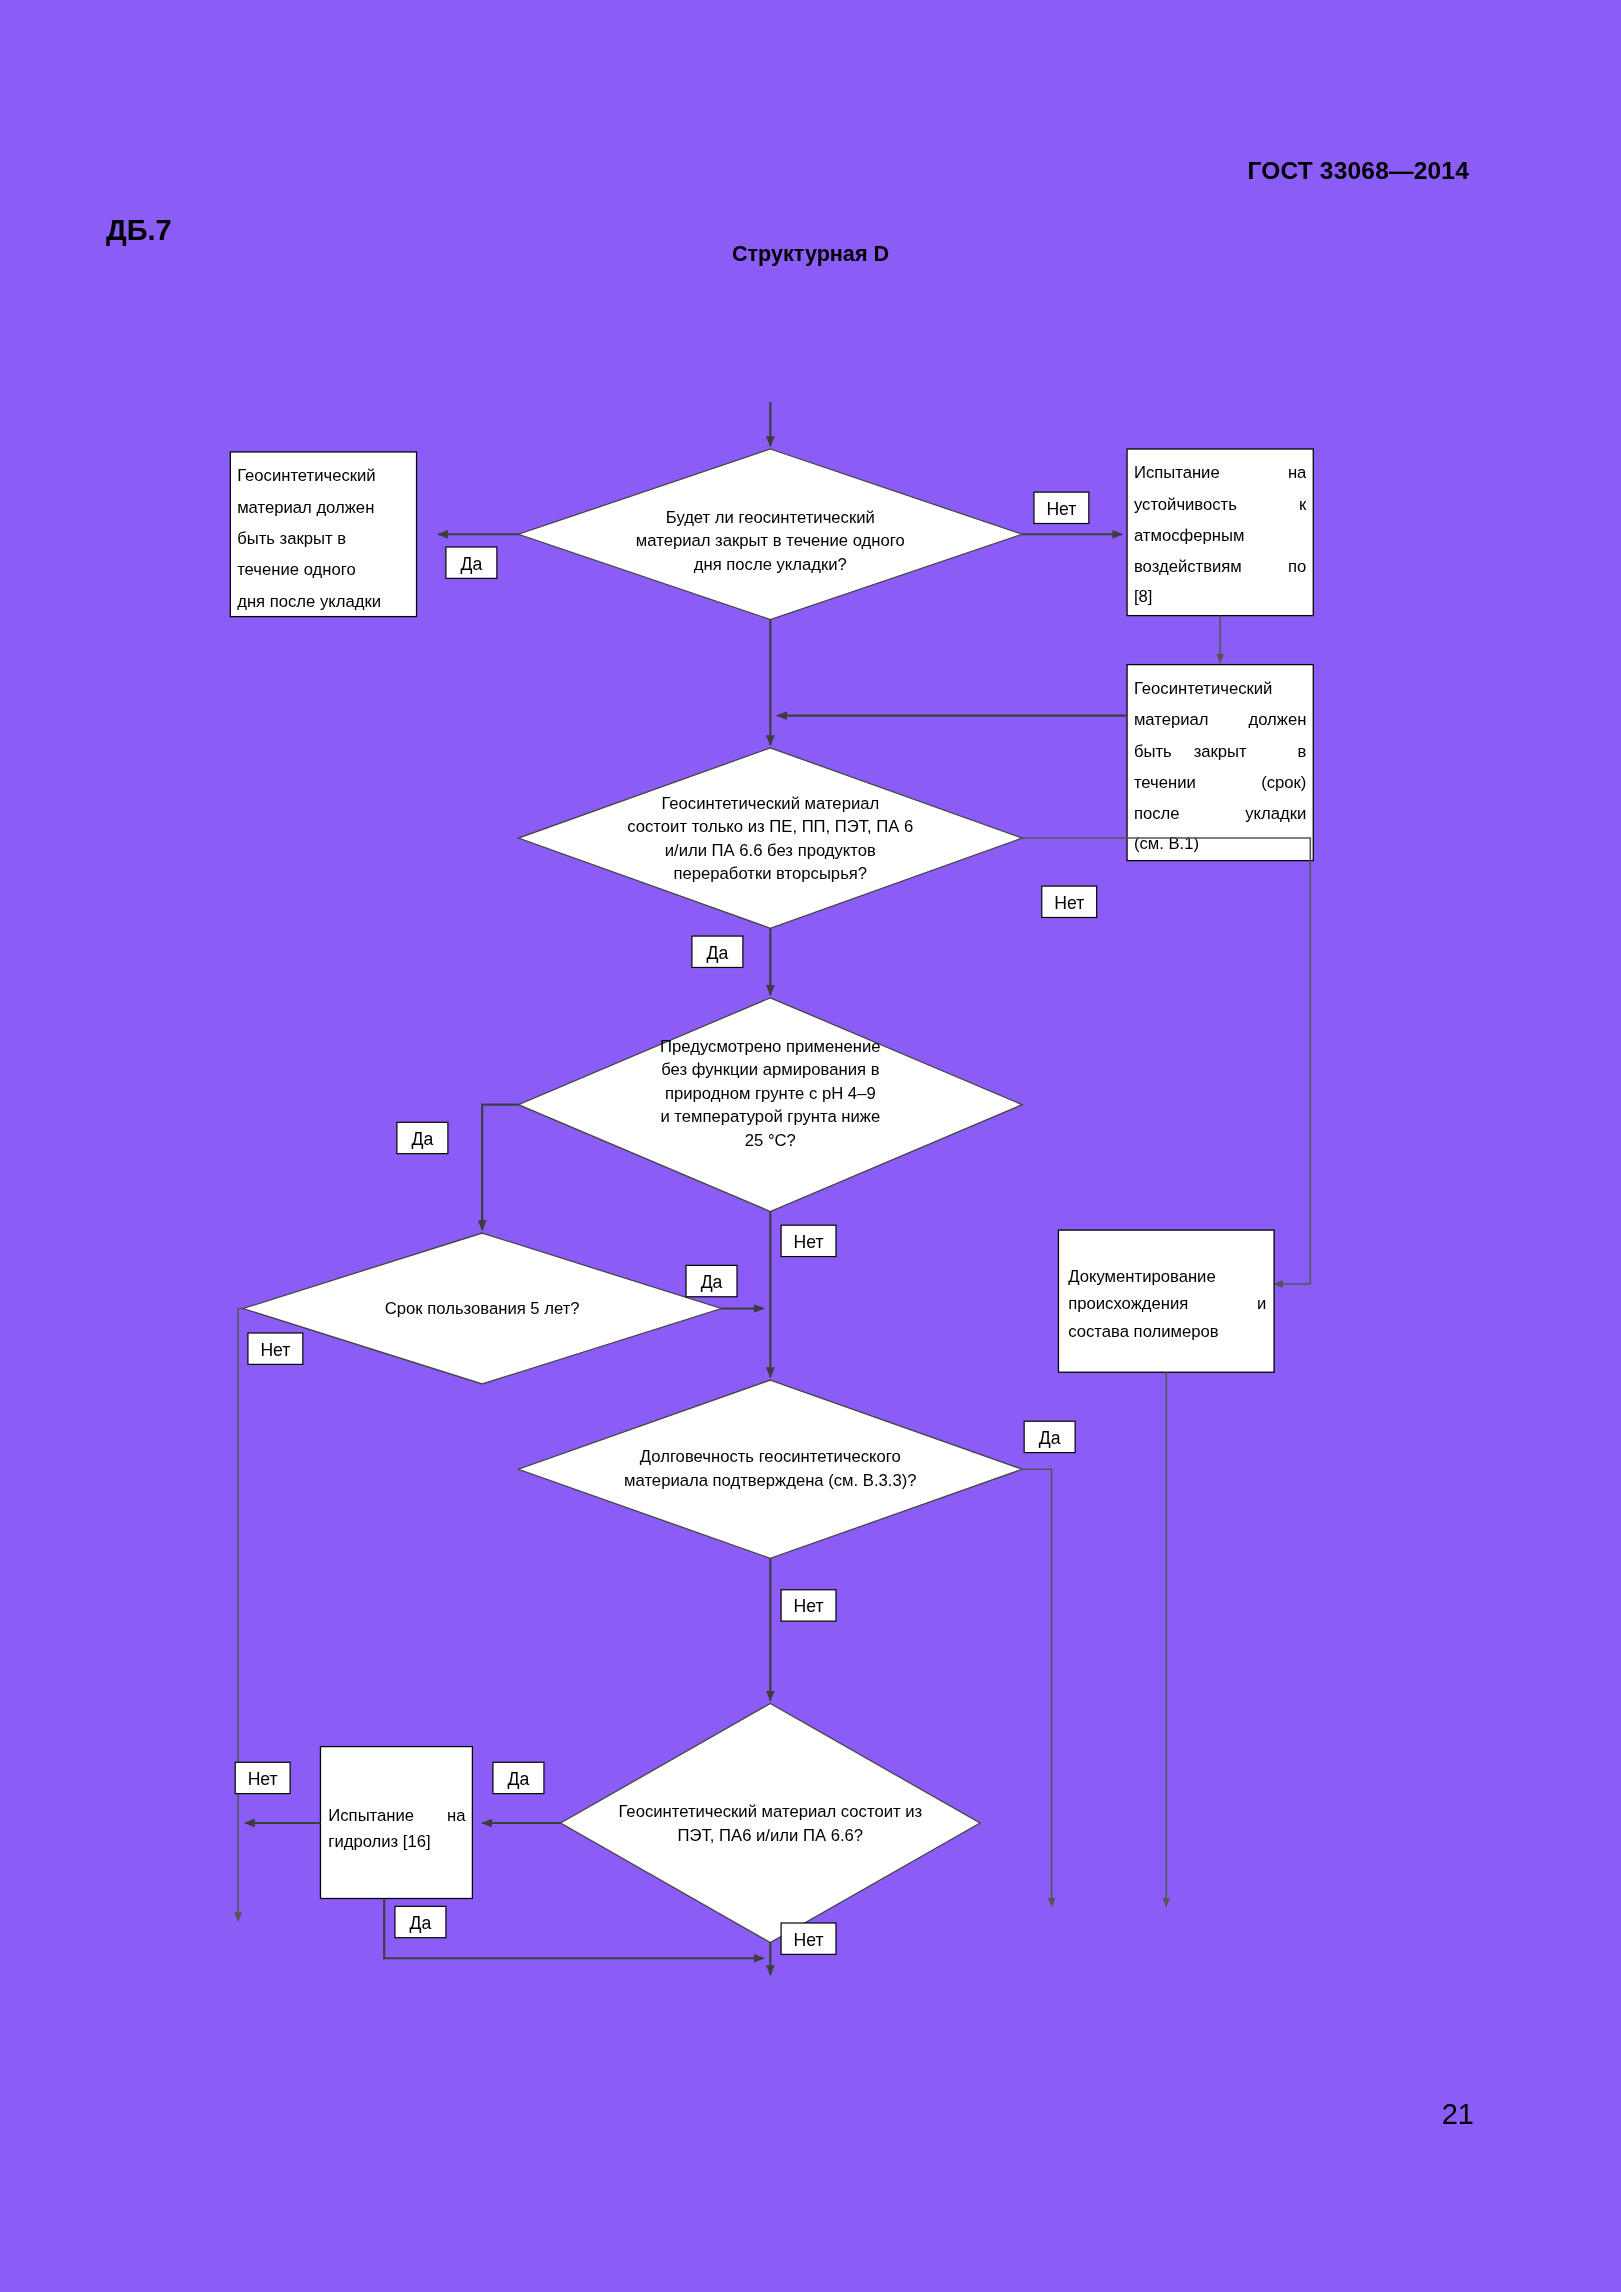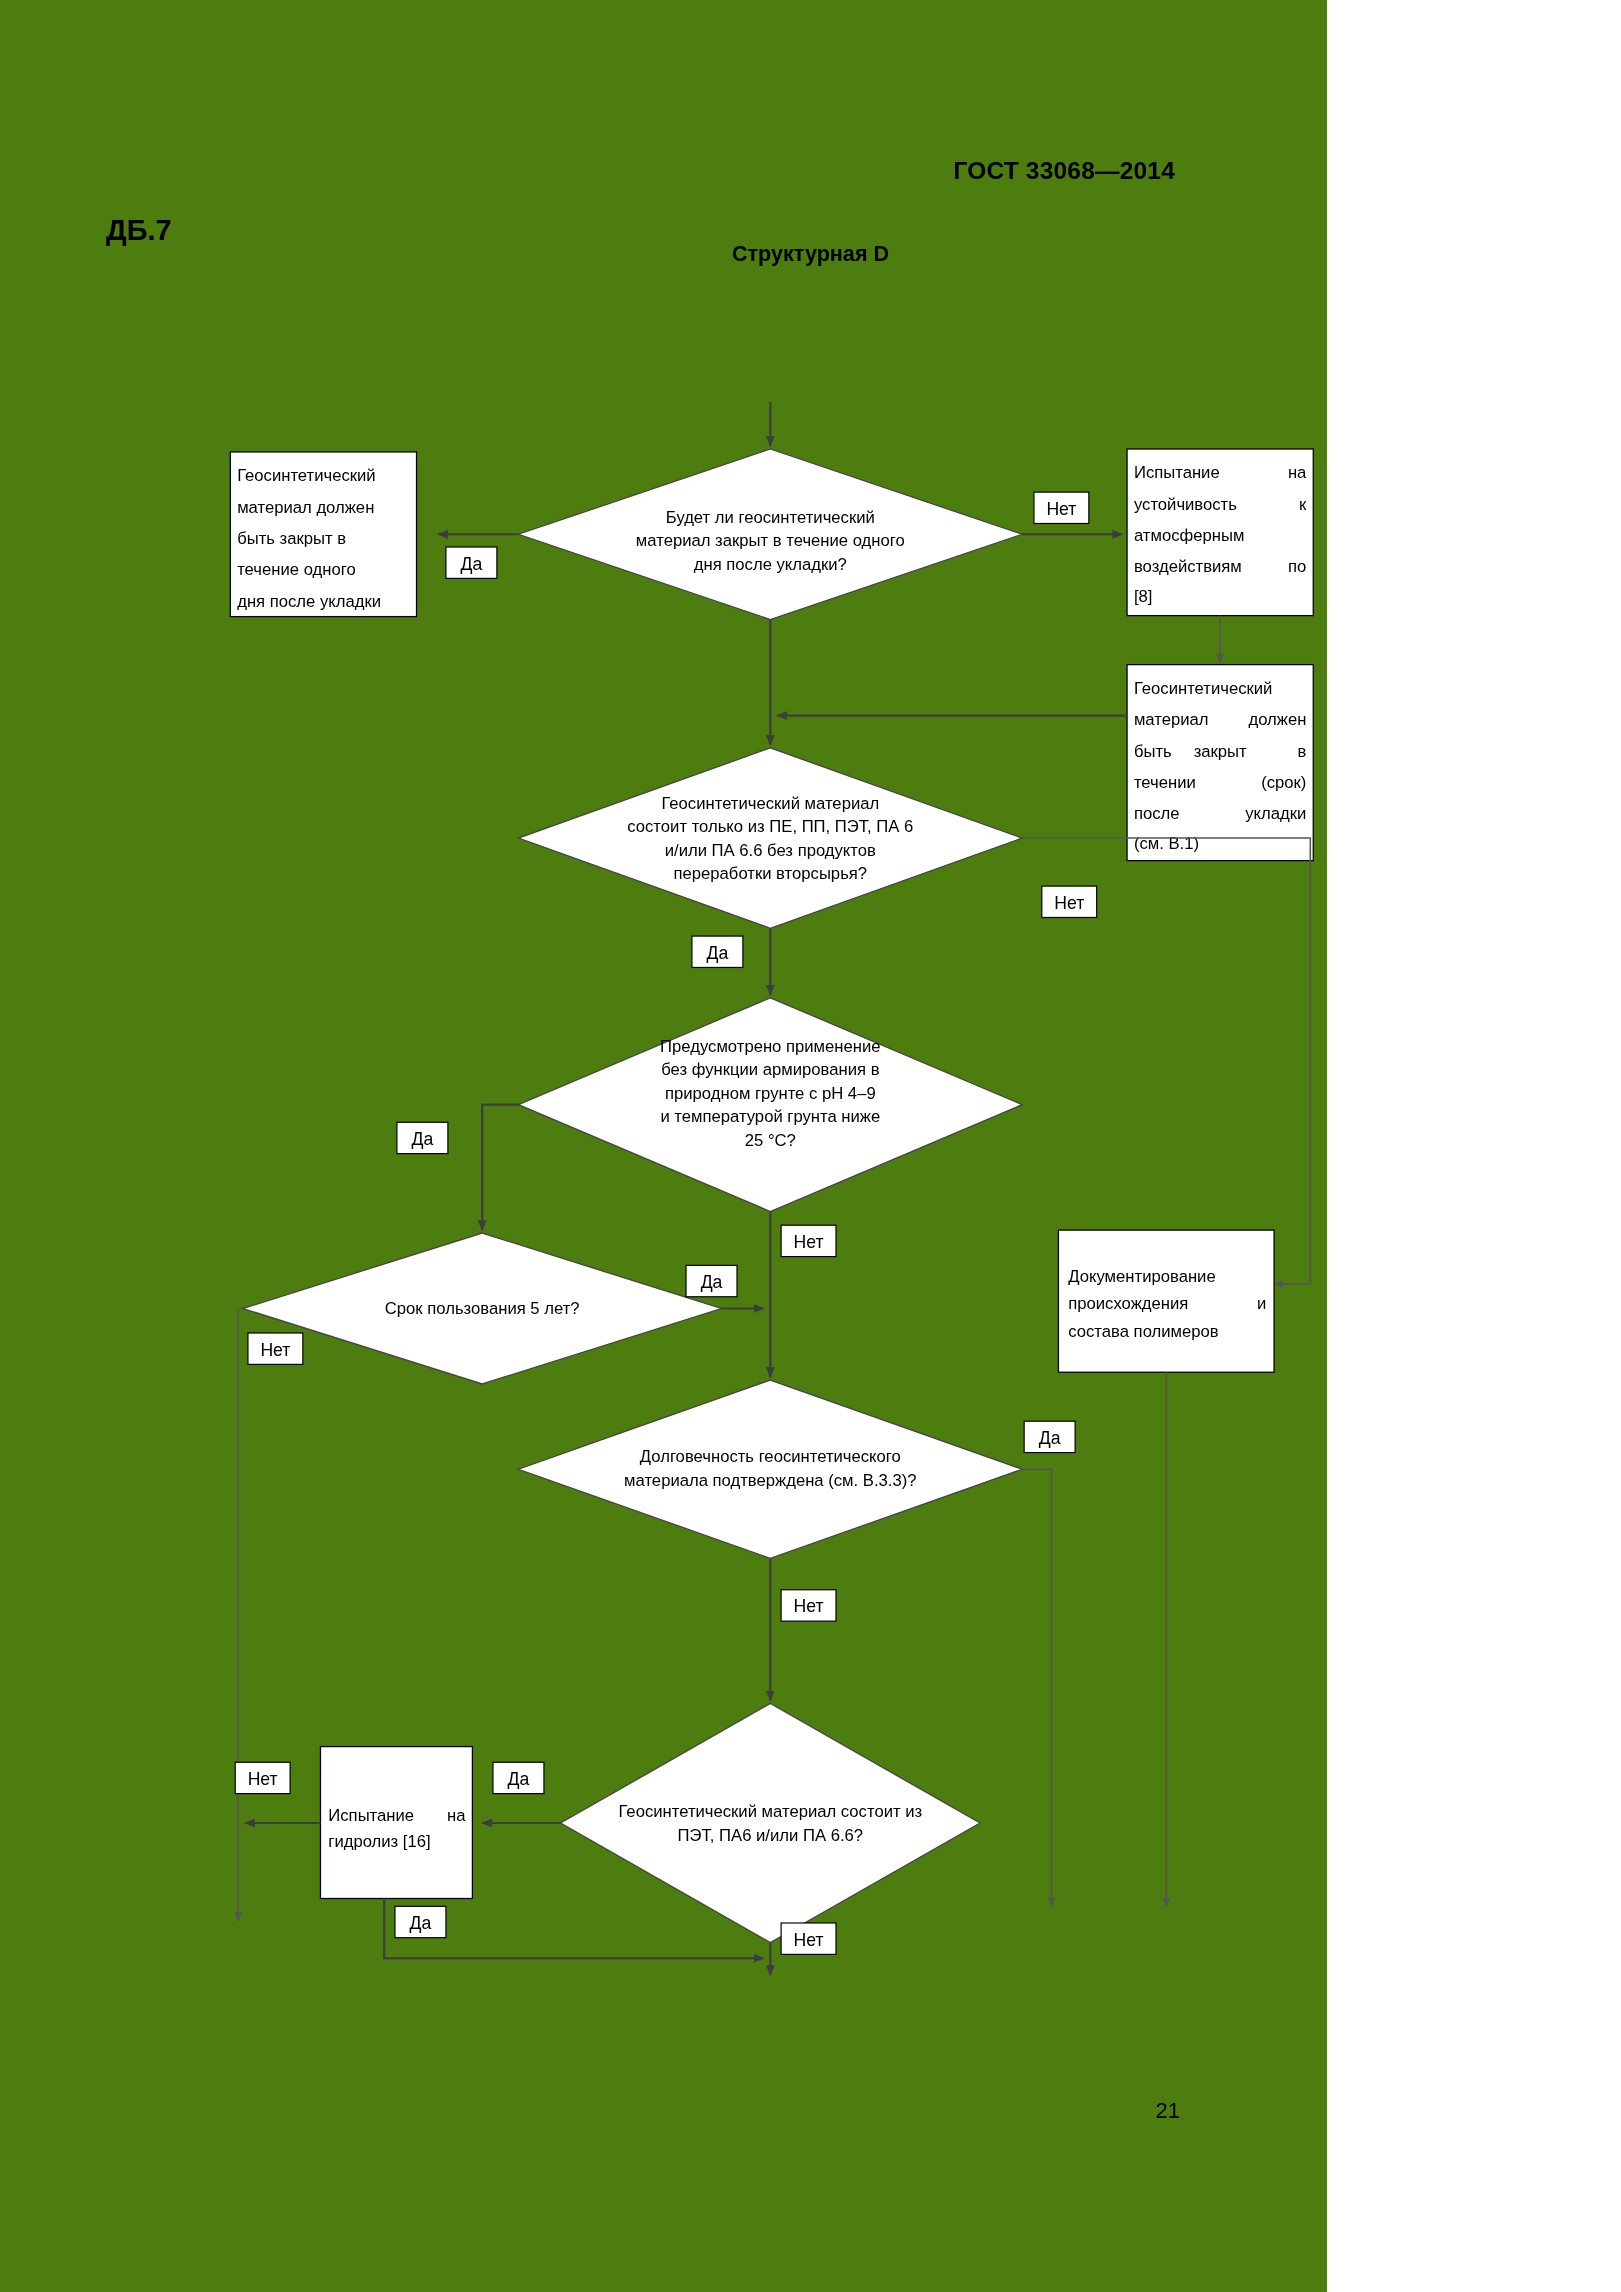--- a/index.html
+++ b/index.html
@@ -6,23 +6,23 @@
     margin: 0;
     padding: 0;
     background: #ffffff;
   }
   body {
     font-family: "Liberation Sans", sans-serif;
     color: #000000;
   }
   #page {
     position: relative;
-    width: 1327px;
+    width: 1621px;
     height: 2293px;
-    background: #4d7c0f;
+    background: #8b5cf6;
     overflow: hidden;
   }
   .abs { position: absolute; }
 
   #doc-header {
     top: 157px;
     right: 152px;
     font-size: 24.5px;
     font-weight: bold;
     letter-spacing: 0.2px;
@@ -53,21 +53,21 @@
   #figure-caption {
     top: 1990px;
     left: 0;
     width: 1621px;
     text-align: center;
     font-size: 21.6px;
   }
   #page-number {
     top: 2098px;
     right: 147px;
-    font-size: 22px;
+    font-size: 29px;
   }
 
   #flow-svg {
     top: 392px;
     left: 0;
   }
 
   
   .shape-outline {
     fill: #ffffff;

